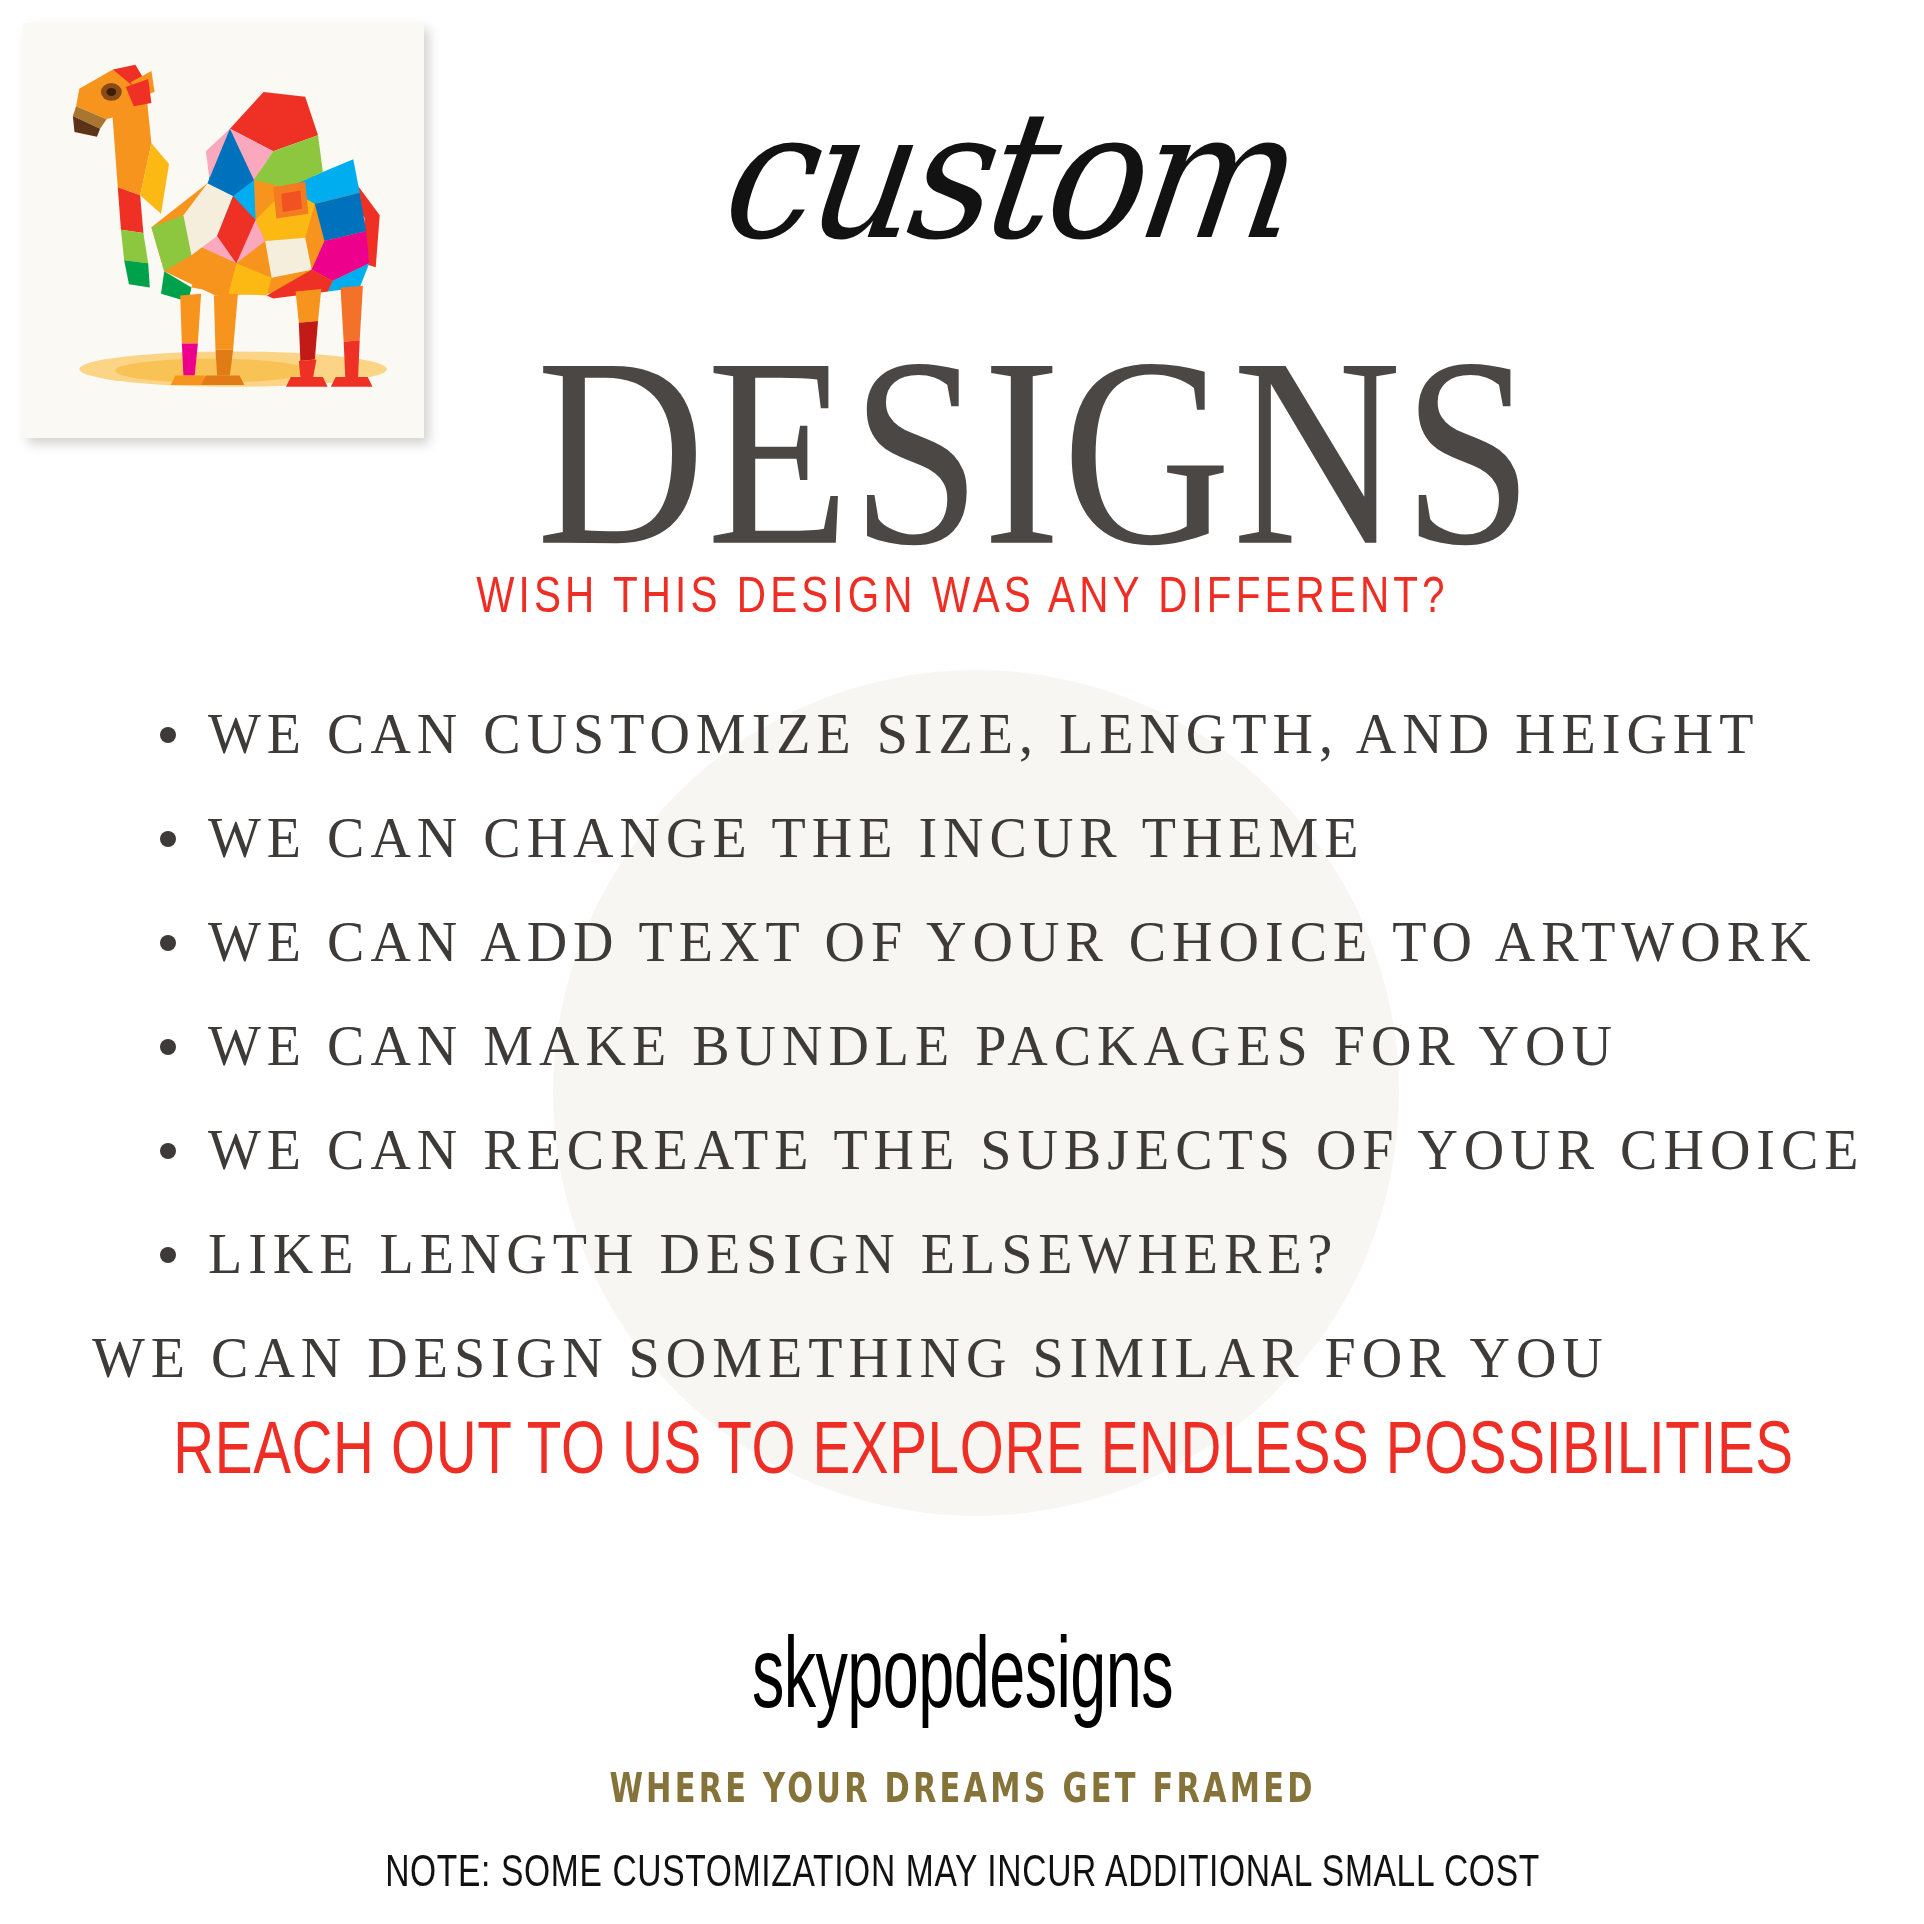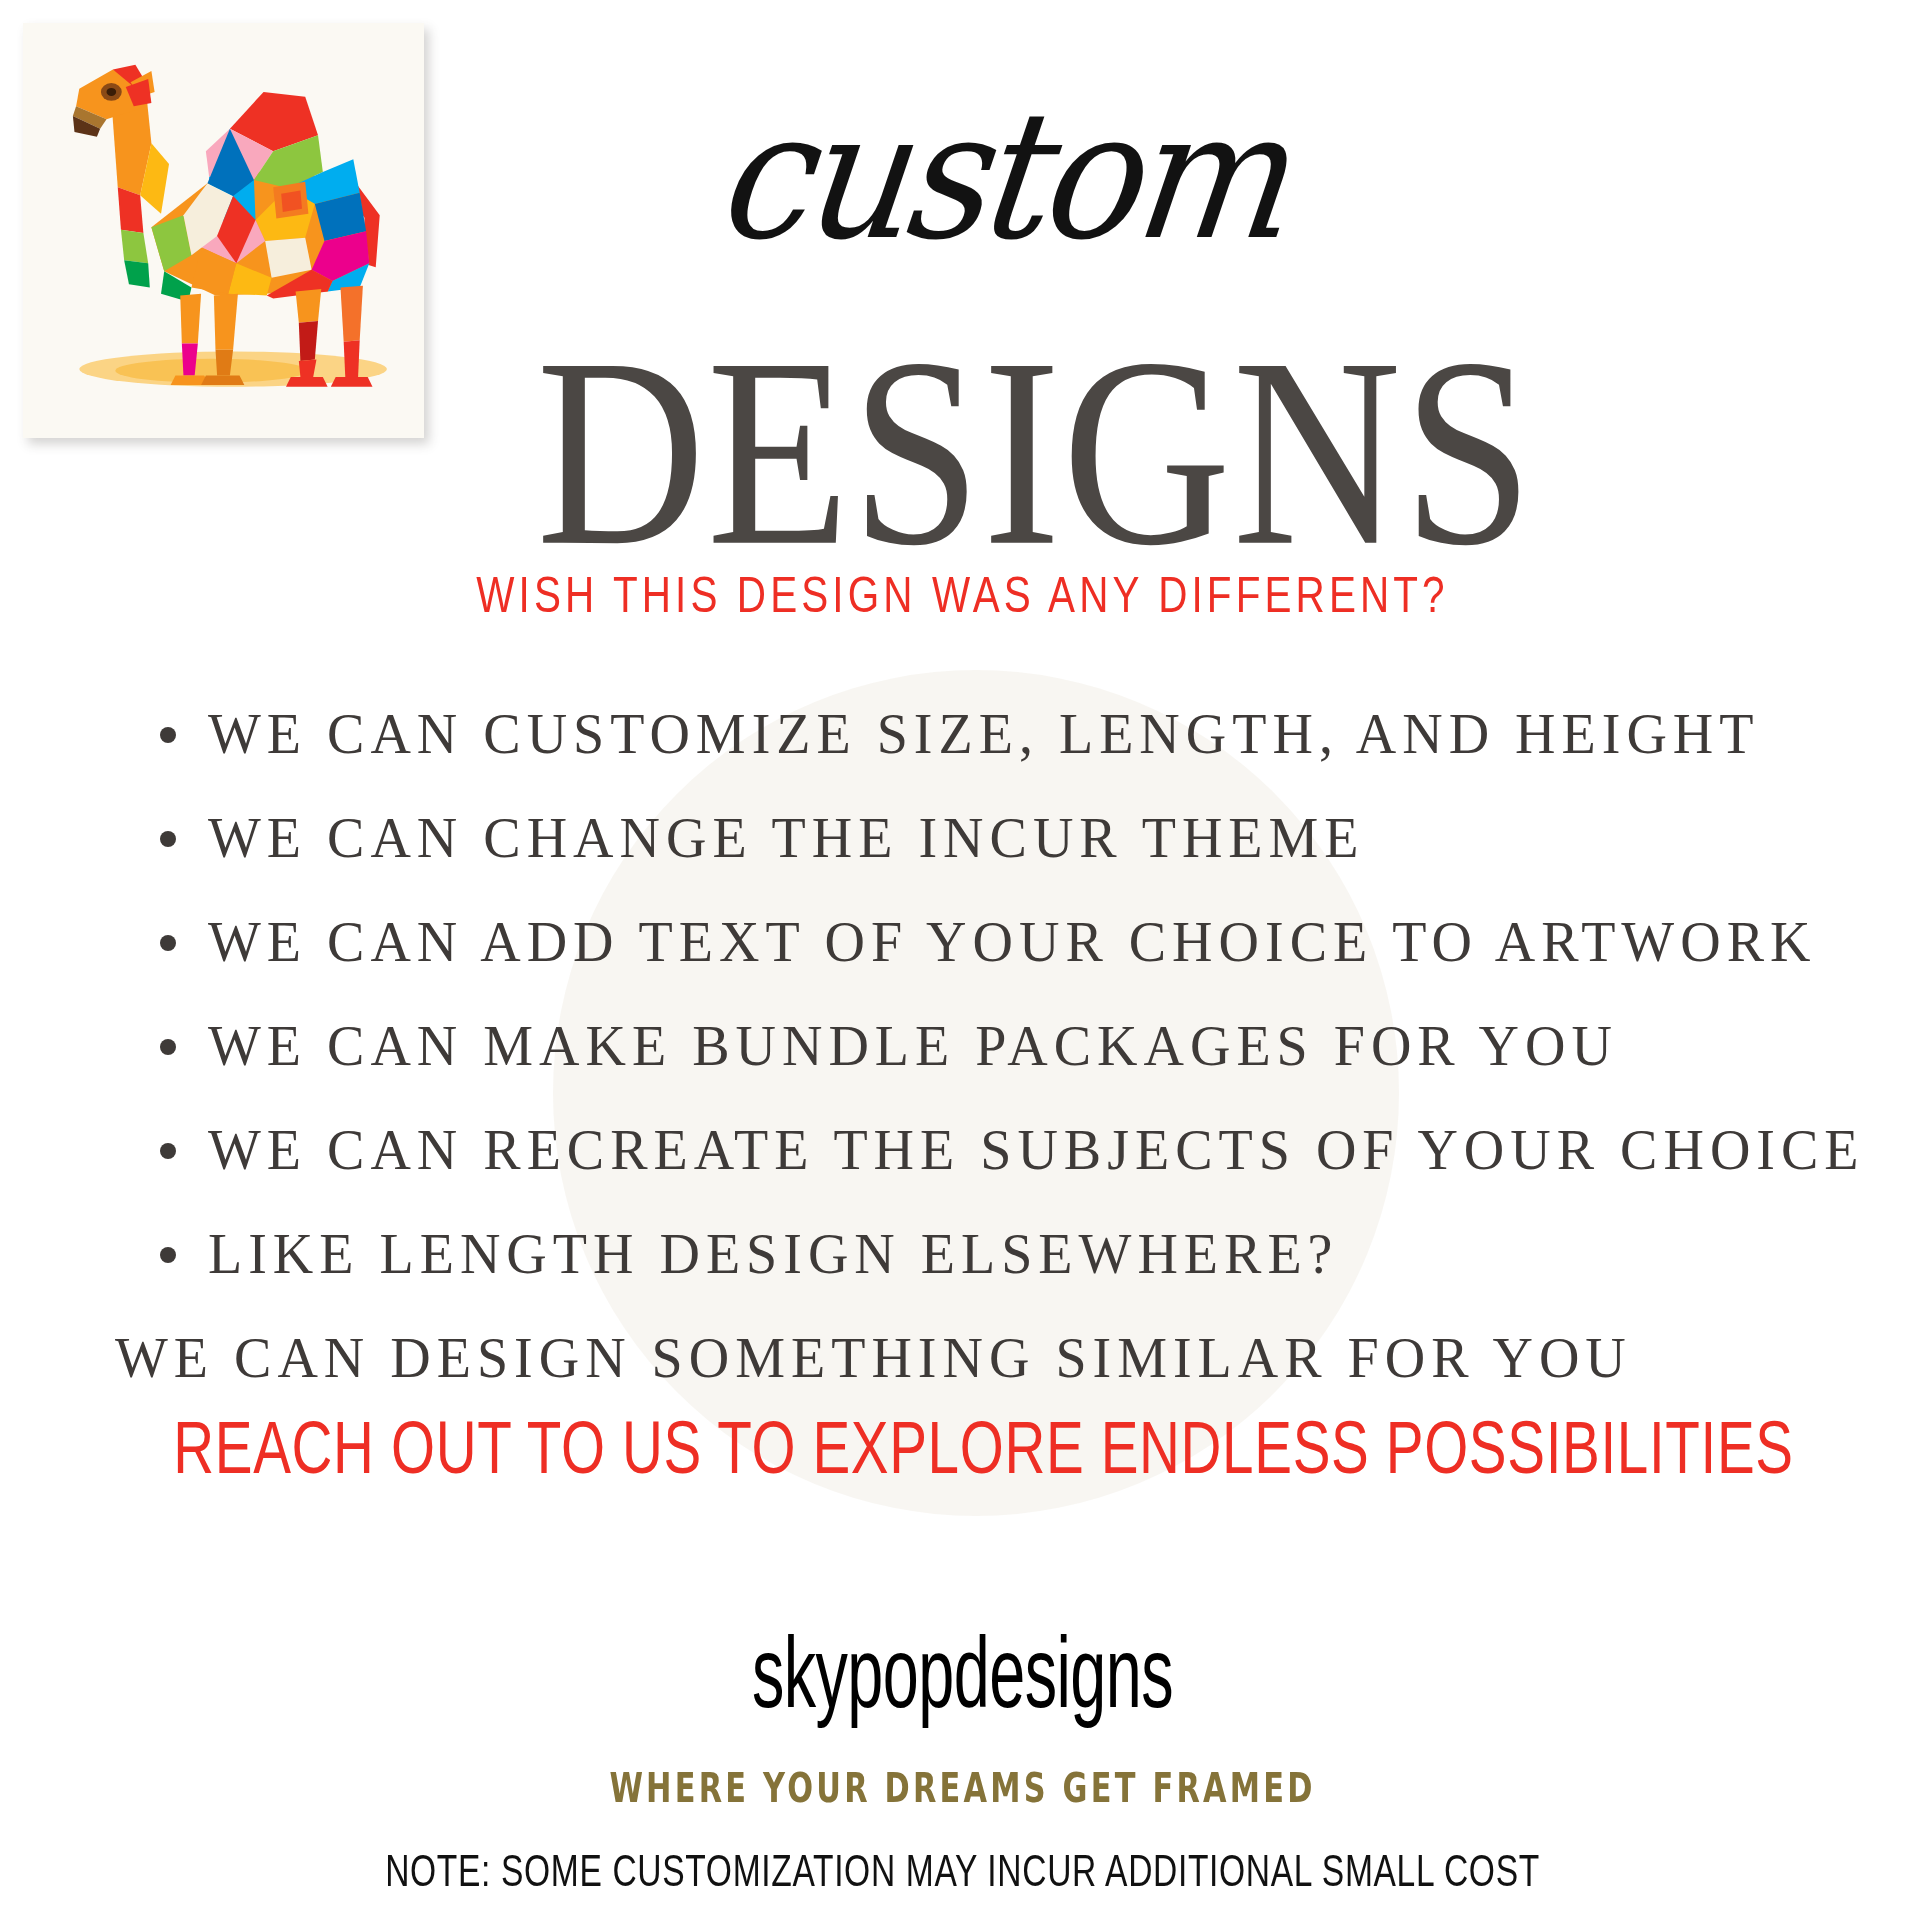--- a/index.html
+++ b/index.html
@@ -139,21 +139,21 @@
   .bullet-text {
     font-family: "Liberation Serif", "DejaVu Serif", serif;
     font-weight: 400;
     font-size: 56px;
     line-height: 1;
     color: #3e3a38;
     letter-spacing: 6px;
     white-space: nowrap;
   }
   .bullet-row.continuation {
-    padding-left: 115px;
+    padding-left: 92px;
     height: 96px;
   }
   .bullet-row.continuation .bullet-dot {
     visibility: hidden;
     width: 0;
     margin-right: 0;
   }
 
   
   .red-cta {

